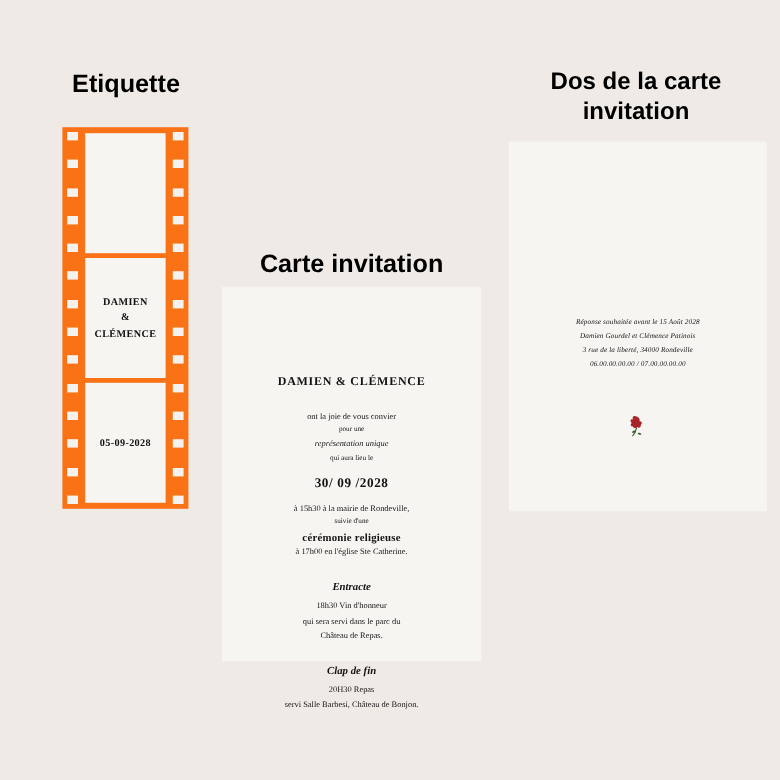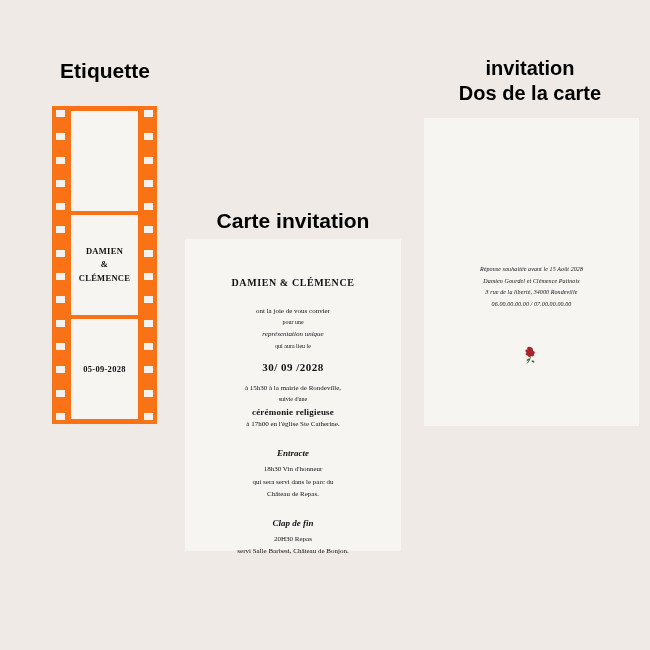--- a/index.html
+++ b/index.html
@@ -109,20 +109,21 @@
     color: #121212;
     text-align: center;
     box-sizing: border-box;
     padding: 38px 16px 14px 16px;
   }
   #carte-card .names {
     font-size: 10px;
     font-weight: bold;
     letter-spacing: .6px;
     margin-bottom: 17px;
+    margin-top: 36px;
   }
   #carte-card .ln {
     font-size: 7px;
     line-height: 1.75;
   }
   #carte-card .ln.small {
     font-size: 6px;
     line-height: 1.85;
   }
   #carte-card .italic { font-style: italic; }
@@ -252,22 +253,22 @@
   <div class="ln">18h30 Vin d'honneur</div>
   <div class="ln">qui sera servi dans le parc du</div>
   <div class="ln">Château de Repas.</div>
 
   <div class="sub-head">Clap de fin</div>
   <div class="ln">20H30 Repas</div>
   <div class="ln">servi Salle Barbesi, Château de Bonjon.</div>
 </div>
 
 <div class="section-title" id="dos-title">
+  <div>Dos de la carte</div>
   <div>invitation</div>
-  <div>Dos de la carte</div>
 </div>
 
 <div id="dos-card">
   <div class="ln">Réponse souhaitée avant le 15 Août 2028</div>
   <div class="ln">Damien Gourdel et Clémence Patinois</div>
   <div class="ln">3 rue de la liberté, 34000 Rondeville</div>
   <div class="ln">06.00.00.00.00 / 07.00.00.00.00</div>
 
   <svg id="dos-logo" viewBox="0 0 26 22">
     <path d="M11 3 C9 2 7.5 3.5 8.5 5.5 C6.5 5 5.5 7 7.5 8.5 C6 9.5 6.5 11.5 8.5 11.5 C9 13 11 13.5 12 12 C13.5 13 15.5 12 15 10 C16.5 9 16 7 14 7 C14.5 5 13 3 11 3 Z" fill="#a8262b"></path>

